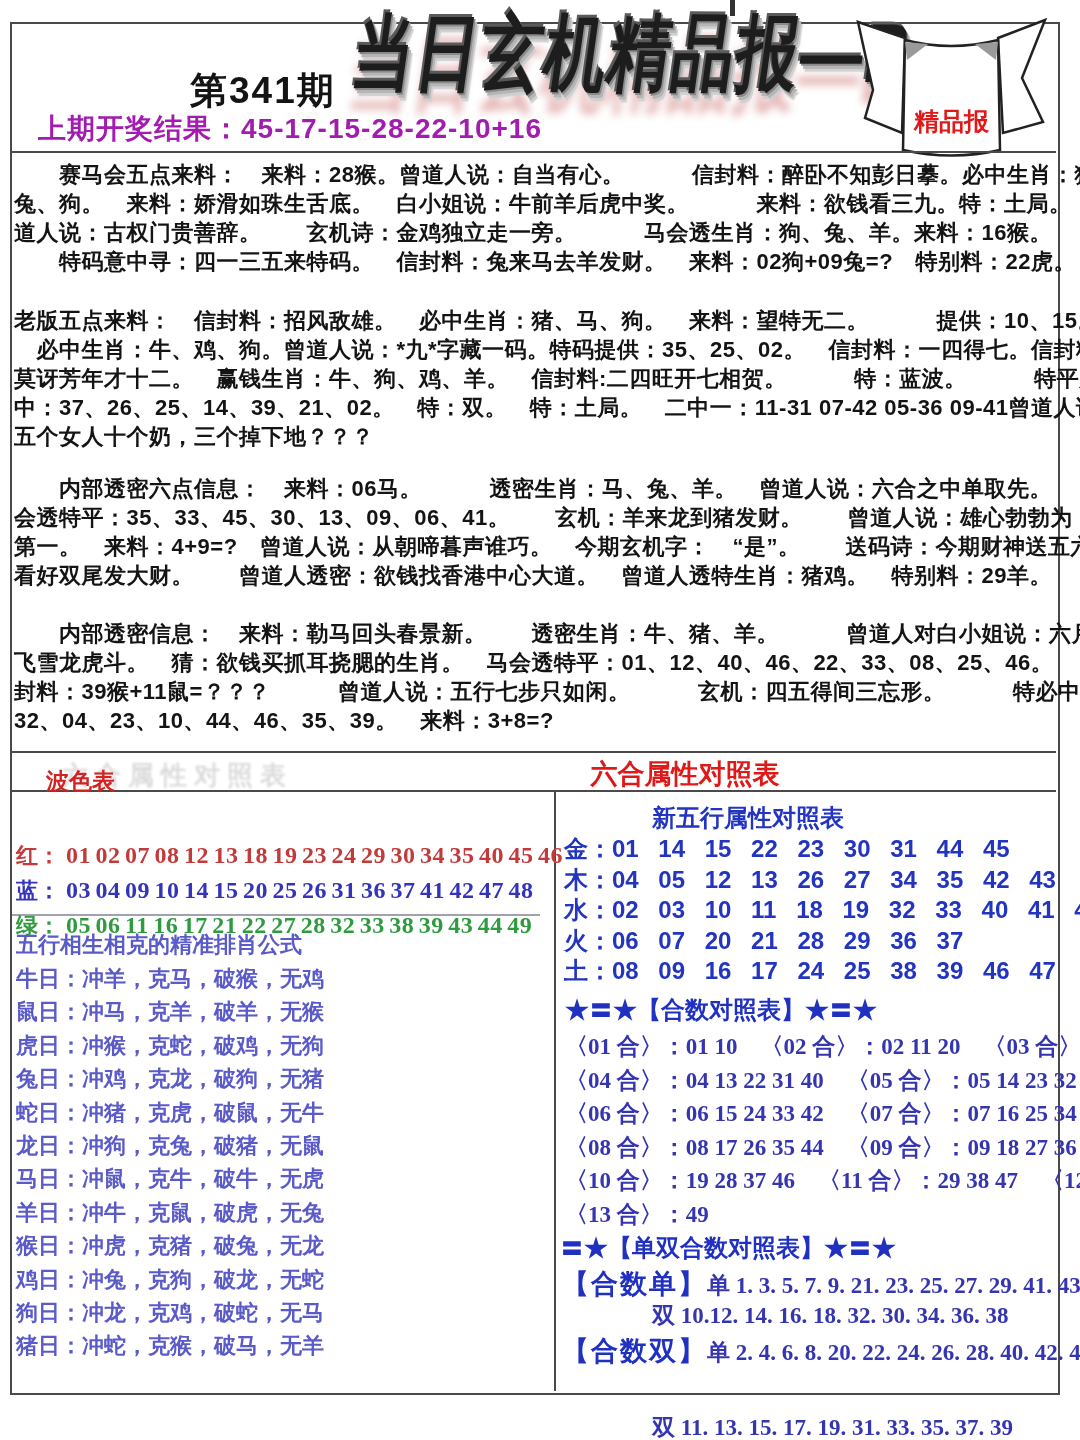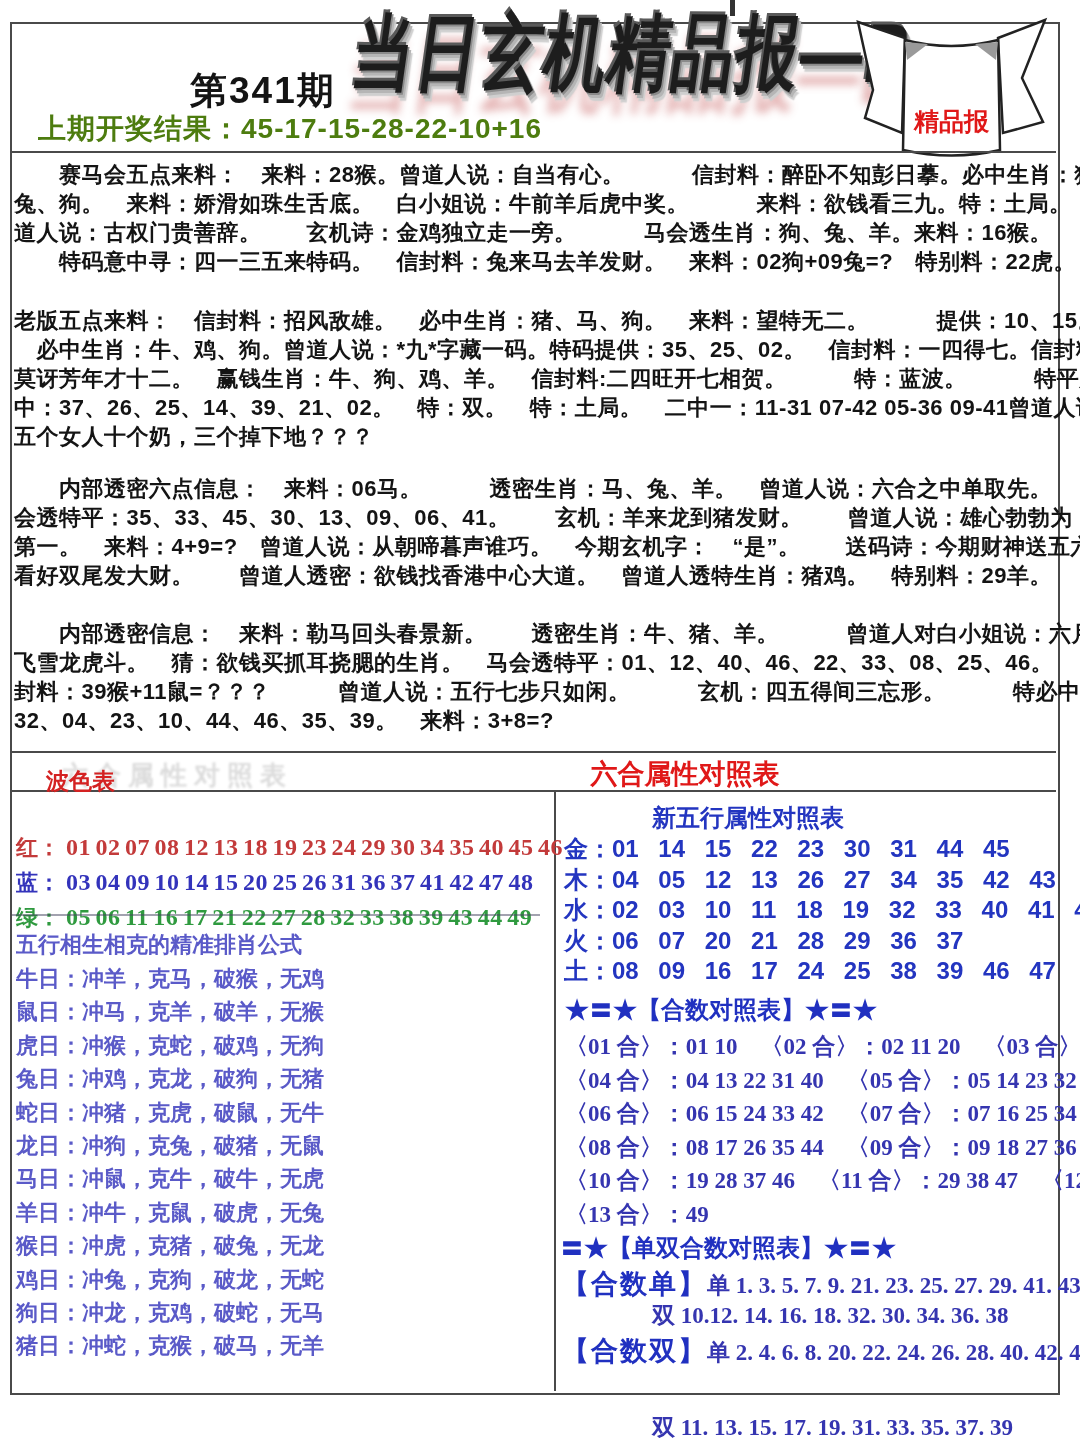--- a/index.html
+++ b/index.html
@@ -10,37 +10,37 @@
   .frame{position:absolute;left:10px;top:22px;width:1046px;height:1369px;border:2px solid #4a4a4a;background:#fff;}
   .hline{position:absolute;background:#4a4a4a;height:2px;}
   .vline{position:absolute;background:#4a4a4a;width:2px;}
   .top-tick{position:absolute;left:730px;top:0;width:5px;height:16px;background:#333;}
   
   .issue{left:190px;top:66px;font-size:37px;font-weight:bold;letter-spacing:2px;white-space:nowrap;}
   .logo{left:345px;top:26px;width:525px;height:104px;overflow:visible;}
   .logo-text{display:inline-block;font-weight:bold;font-size:62px;letter-spacing:2px;white-space:nowrap;
     transform:skewX(-8deg) scaleY(1.35);transform-origin:left bottom;color:#1d1d1d;
     text-shadow:-2px -2px 0 #5a5a5a,2px 2px 0 #8a8a8a,4px 4px 0 #b5b5b5,6px 6px 1px #cfcfcf,0 16px 7px rgba(195,85,85,.45);}
-  .result{left:38px;top:110px;font-size:28px;font-weight:bold;color:#4d7c0f;white-space:nowrap;letter-spacing:1px;}
+  .result{left:38px;top:110px;font-size:28px;font-weight:bold;color:#a21caf;white-space:nowrap;letter-spacing:1px;}
   .ribbon{left:842px;top:4px;}
   .ribbon svg{display:block;}
   .ribbon text{font-family:"Liberation Sans",sans-serif;font-weight:bold;font-size:25px;fill:#e01818;}
   
   .para{position:absolute;left:14px;width:1052px;font-size:22px;font-weight:bold;line-height:29px;
         letter-spacing:.5px;white-space:nowrap;}
   .para div{white-space:nowrap;}
   .p1{top:160px;} .p2{top:306px;} .p3{top:474px;} .p4{top:619px;}
   
   .sec-title{left:12px;top:756px;width:1046px;text-align:center;font-size:27px;font-weight:bold;color:#e01818;
              transform:translateX(150px);white-space:nowrap;}
   .ghost{left:62px;top:758px;font-size:26px;font-weight:bold;color:#9a9a9a;opacity:.35;filter:blur(1px);
          letter-spacing:7px;white-space:nowrap;}
   
   .bose-title{left:46px;top:766px;font-size:23px;font-weight:bold;color:#d42222;}
-  .color-row{position:absolute;left:16px;white-space:nowrap;}
+  .color-row{position:absolute;left:16px;white-space:nowrap;margin-top:8px;}
   .color-row .lbl{font-size:22px;font-weight:bold;margin-right:6px;}
   .color-row .nums{font-family:"Liberation Serif",serif;font-weight:bold;font-size:24px;word-spacing:-2px;letter-spacing:.5px;}
   .row-red{top:833px;color:#c33a3a;}
   .row-blue{top:868px;color:#3333bb;}
   .row-green{top:903px;color:#2f9a3f;}
   .green-strike{left:12px;top:914px;width:528px;height:2px;background:rgba(70,70,95,.5);}
   .formula-title{left:16px;top:930px;font-size:22px;font-weight:bold;color:#5a5ac8;}
   .zodiac{left:16px;top:962px;font-size:22px;font-weight:bold;color:#5a5ac8;line-height:33.4px;white-space:nowrap;}
   
   .wuxing-title{left:560px;top:802px;width:500px;text-align:center;font-size:24px;font-weight:bold;color:#2335c0;

